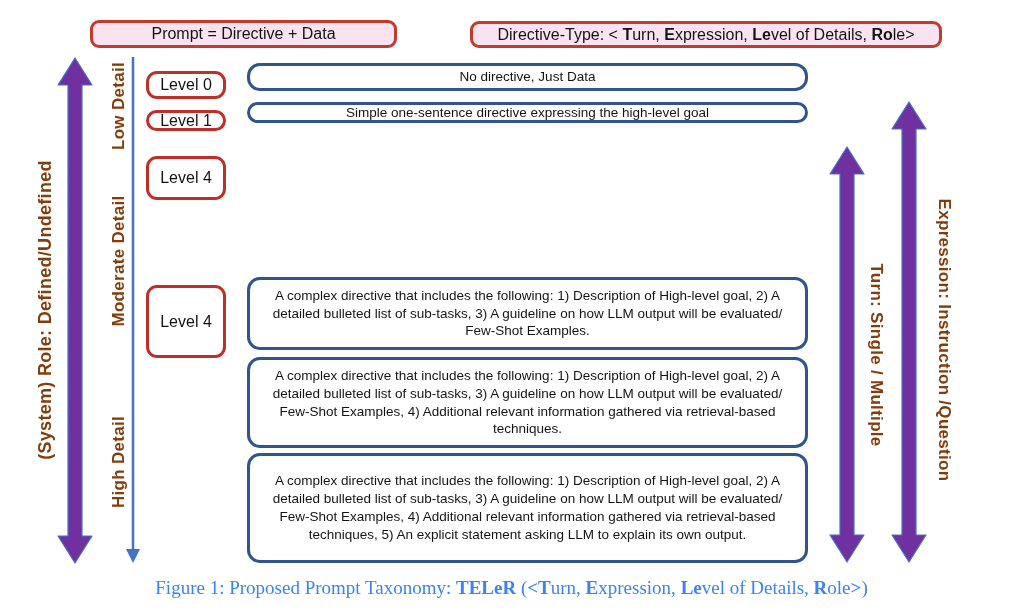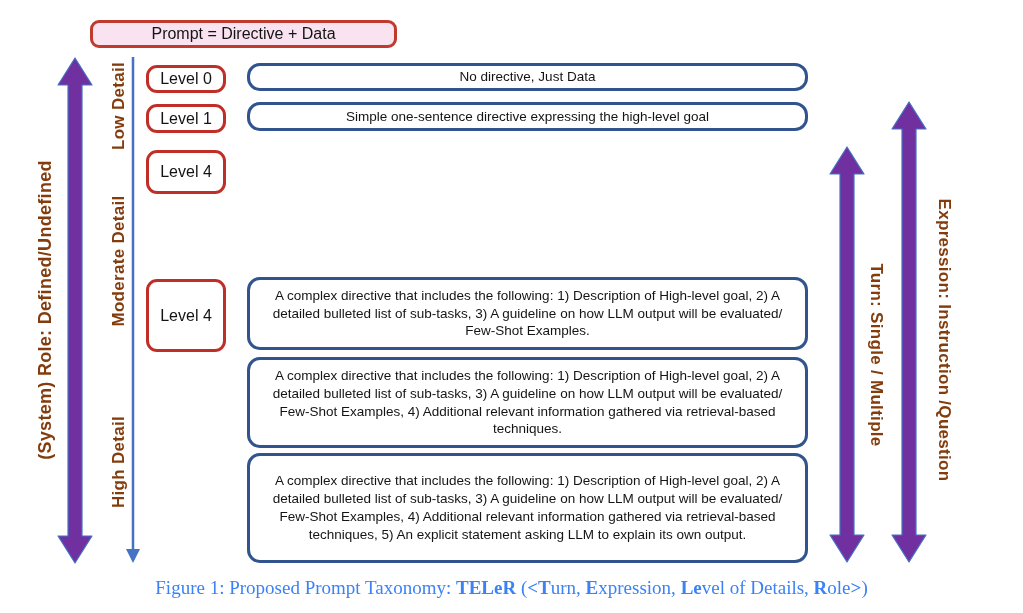--- a/index.html
+++ b/index.html
@@ -13,21 +13,21 @@
   .pink-box {
     position:absolute; background:#fae3f1; border:3px solid #c13a2e; border-radius:9px;
     display:flex; align-items:center; justify-content:center;
     font-size:16px; color:#141414; white-space:nowrap;
   }
   .pink-box b { font-weight:bold; }
 
   .row { position:absolute; left:0; width:100%; }
 
   .level-box {
-    position:absolute; left:146px; top:2px; height:100%; width:80px;
+    position:absolute; left:146px; top:8px; height:100%; width:80px;
     background:#fff; border:3px solid #bf2f28; border-radius:11px;
     display:flex; align-items:center; justify-content:center;
     font-size:16px; color:#141414;
   }
   .desc-box {
     position:absolute; left:247px; top:0; height:100%; width:561px;
     background:#fff; border:3px solid #31548f; border-radius:13px;
     display:flex; align-items:center; justify-content:center;
     text-align:center; font-size:13.5px; line-height:1.32; color:#141414;
     padding:2px 13px;
@@ -65,38 +65,41 @@
     </g>
     <g>
       <polygon points="909,102 926,129 916,129 916,535 926,535 909,562 892,535 902,535 902,129 892,129" fill="#7030a0" stroke="#4472c4" stroke-width="1.2" stroke-linejoin="round"></polygon>
     </g>
   </svg>
 
   <div class="pink-box" style="left:90px; top:20px; width:307px; height:28px;">
     <span>Prompt = Directive + Data</span>
   </div>
 
+  <div class="pink-box" style="left:470px; top:21px; width:472px; height:27px;">
+    <span><span>Directive-Type: &lt; </span><b>T</b><span>urn, </span><b>E</b><span>xpression, </span><b>Le</b><span>vel of Details, </span><b>Ro</b><span>le&gt;</span></span>
+  </div>
 
   <div class="vlabel ccw" style="left:45px; top:310px; font-size:18px;">(System) Role: Defined/Undefined</div>
   <div class="vlabel ccw" style="left:119px; top:106px;">Low Detail</div>
   <div class="vlabel ccw" style="left:119px; top:261px;">Moderate Detail</div>
   <div class="vlabel ccw" style="left:119px; top:462px;">High Detail</div>
   <div class="vlabel cw" style="left:876px; top:355px;">Turn: Single / Multiple</div>
   <div class="vlabel cw" style="left:944px; top:340px;">Expression: Instruction /Question</div>
 
   <div class="row" style="top:63px; height:28px;">
     <div class="level-box">
       <span>Level 0</span>
     </div>
     <div class="desc-box">
       <span>No directive, Just Data</span>
     </div>
   </div>
 
-  <div class="row" style="top:102px; height:29px;">
+  <div class="row" style="top:102px; height:21px;">
     <div class="level-box">
       <span>Level 1</span>
     </div>
     <div class="desc-box">
       <span>Simple one-sentence directive expressing the high-level goal</span>
     </div>
   </div>
 
   <div class="row" style="top:148px; height:44px;">
     <div class="level-box">

